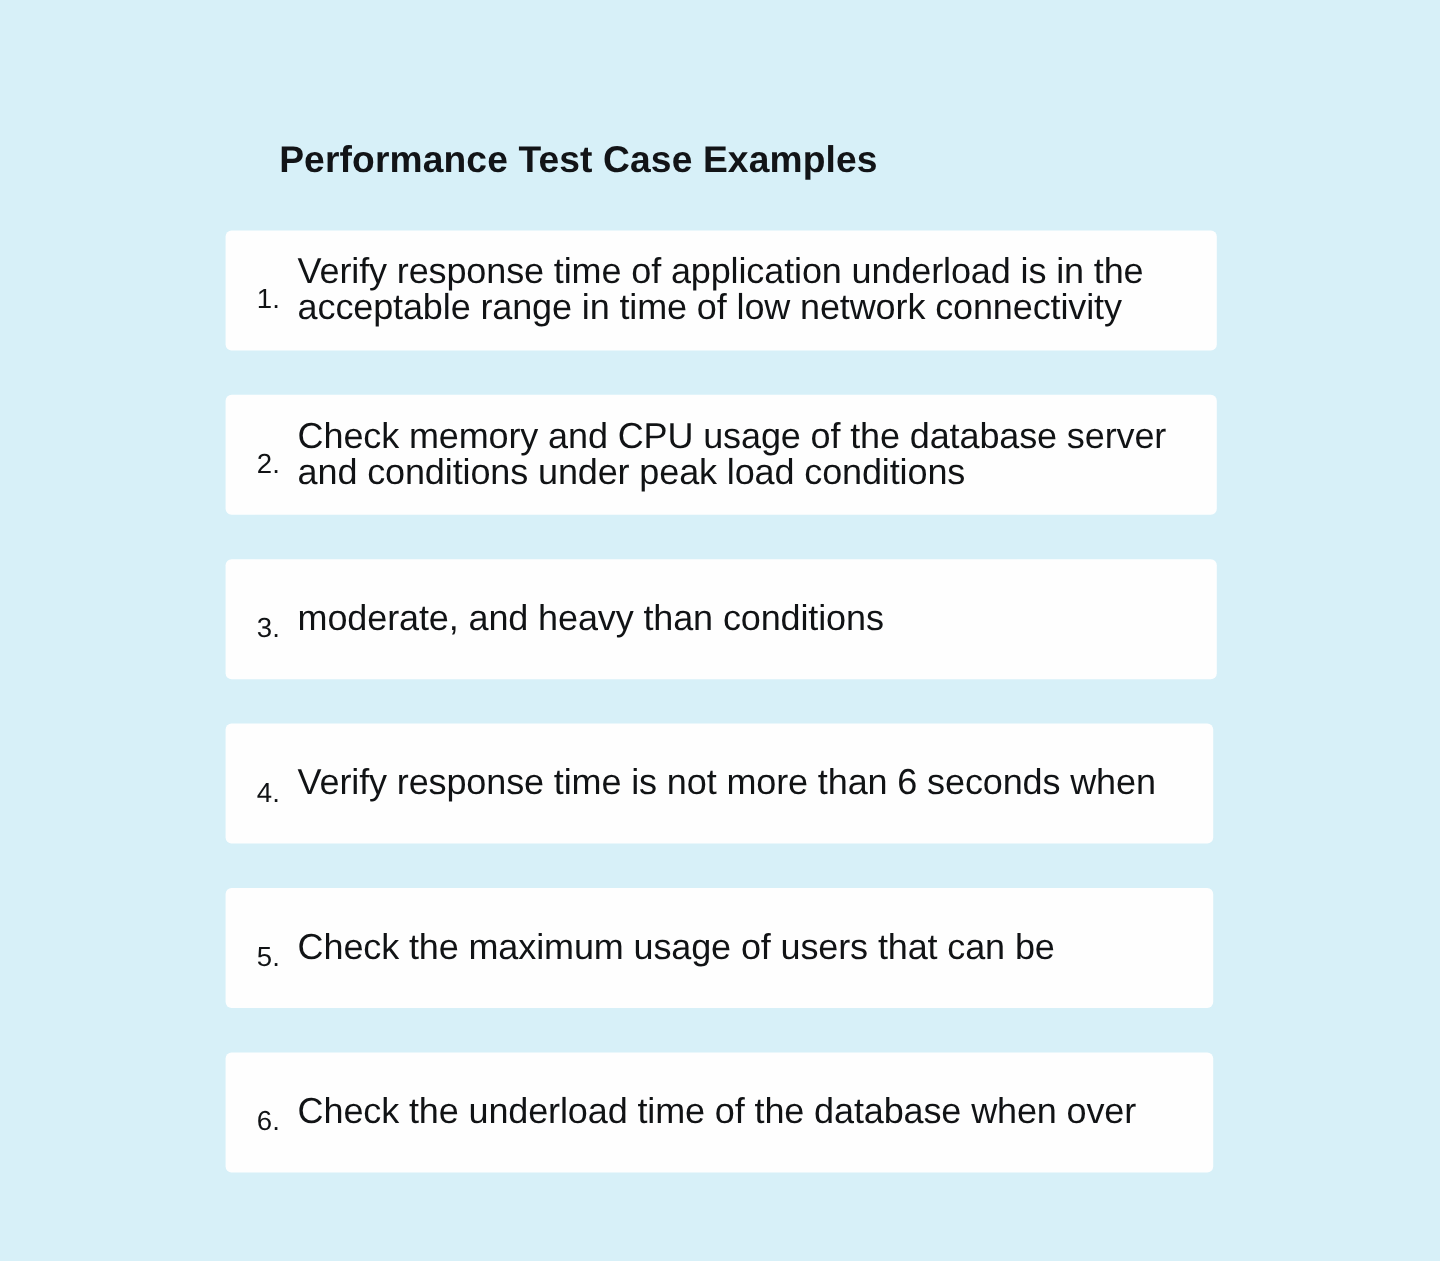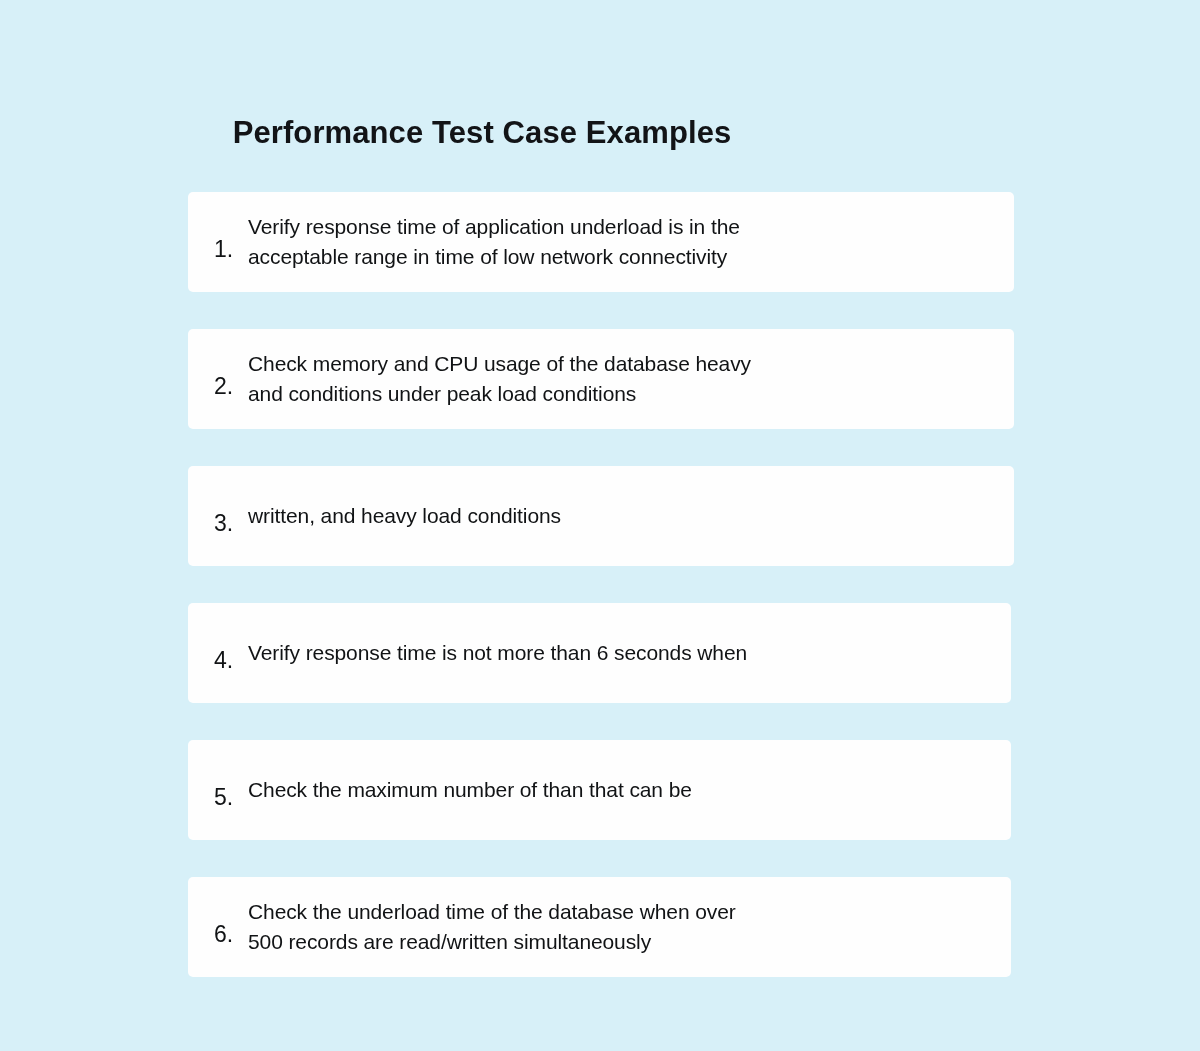--- a/index.html
+++ b/index.html
@@ -69,21 +69,21 @@
     font-size: 23px;
     font-weight: 400;
     color: #111315;
     line-height: 30px;
     text-align: left;
     padding-top: 14px;
   }
 
   .card-text {
     flex: 1 1 auto;
-    font-size: 21px;
+    font-size: 30px;
     font-weight: 400;
     color: #111315;
     line-height: 30px;
     letter-spacing: -0.1px;
   }
 
   .card-text .line {
     display: block;
     white-space: nowrap;
   }
@@ -101,48 +101,47 @@
       <div class="card-number">1.</div>
       <div class="card-text">
         <span class="line">Verify response time of application underload is in the</span>
         <span class="line">acceptable range in time of low network connectivity</span>
       </div>
     </div>
 
     <div class="card w-full">
       <div class="card-number">2.</div>
       <div class="card-text">
-        <span class="line">Check memory and CPU usage of the database heavy</span>
+        <span class="line">Check memory and CPU usage of the database server</span>
         <span class="line">and conditions under peak load conditions</span>
       </div>
     </div>
 
     <div class="card w-full">
       <div class="card-number">3.</div>
       <div class="card-text">
-        <span class="line">written, and heavy load conditions</span>
+        <span class="line">moderate, and heavy than conditions</span>
       </div>
     </div>
 
     <div class="card w-narrow">
       <div class="card-number">4.</div>
       <div class="card-text">
         <span class="line">Verify response time is not more than 6 seconds when</span>
       </div>
     </div>
 
     <div class="card w-narrow">
       <div class="card-number">5.</div>
       <div class="card-text">
-        <span class="line">Check the maximum number of than that can be</span>
+        <span class="line">Check the maximum usage of users that can be</span>
       </div>
     </div>
 
     <div class="card w-narrow">
       <div class="card-number">6.</div>
       <div class="card-text">
         <span class="line">Check the underload time of the database when over</span>
-        <span class="line">500 records are read/written simultaneously</span>
       </div>
     </div>
 
   </div>
 </div>
 
 </body></html>

